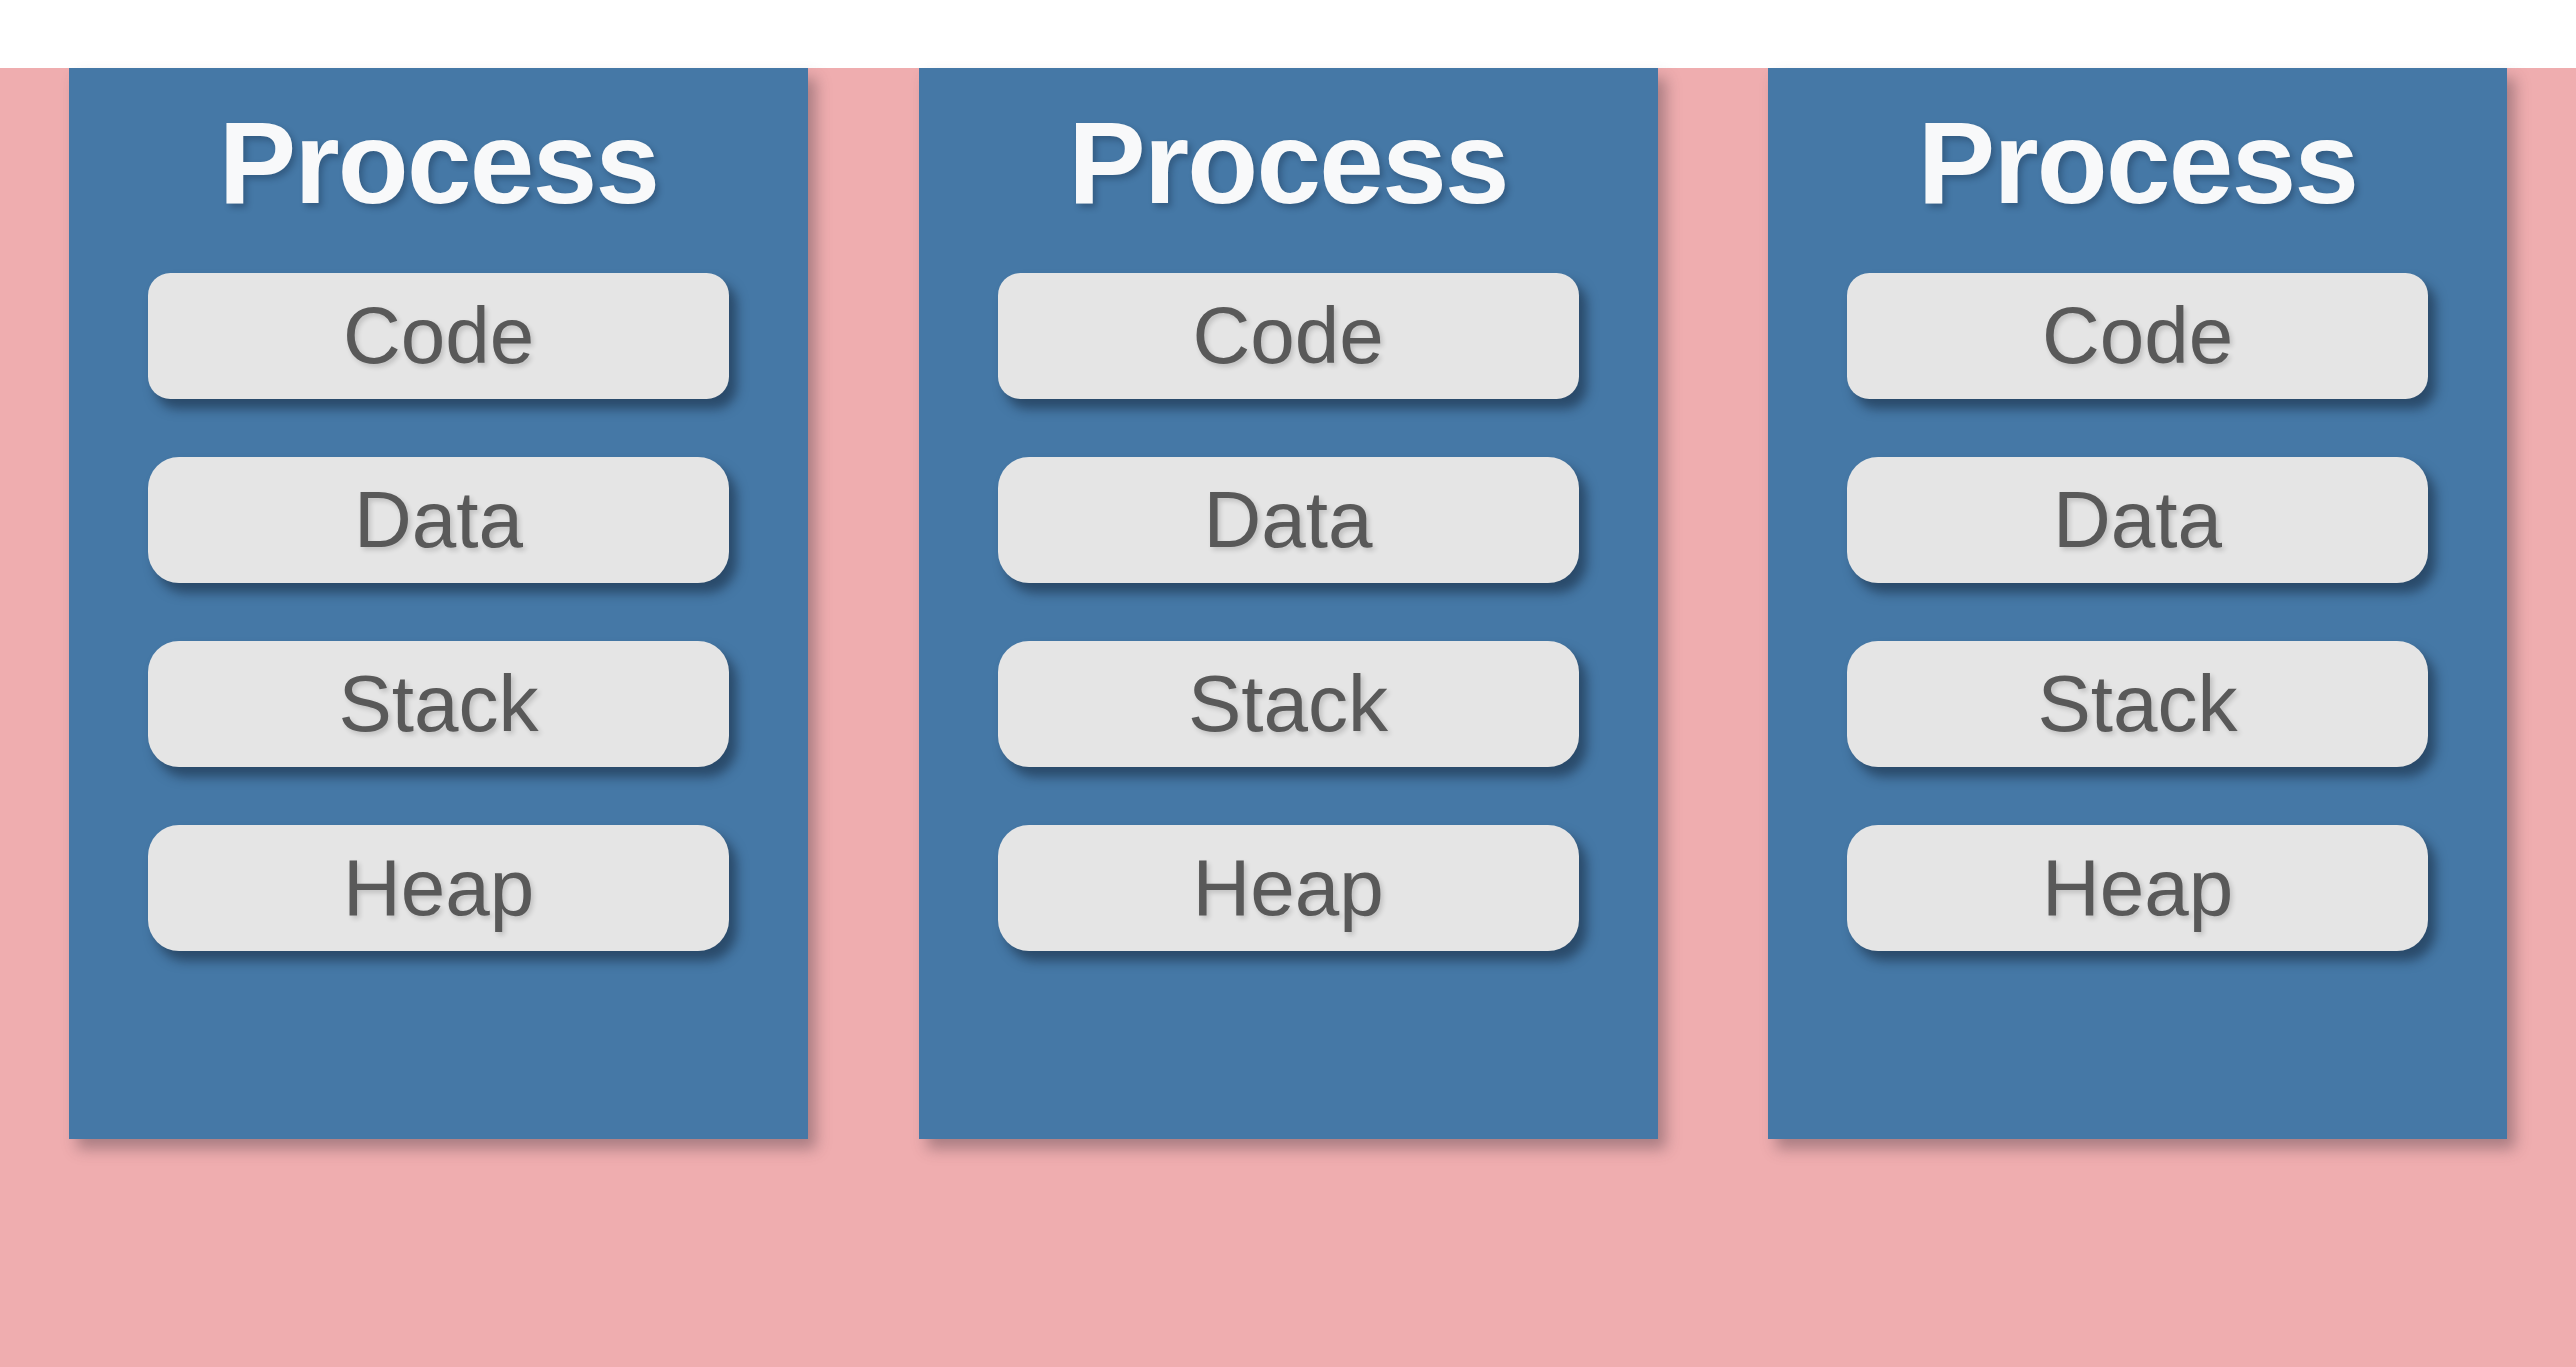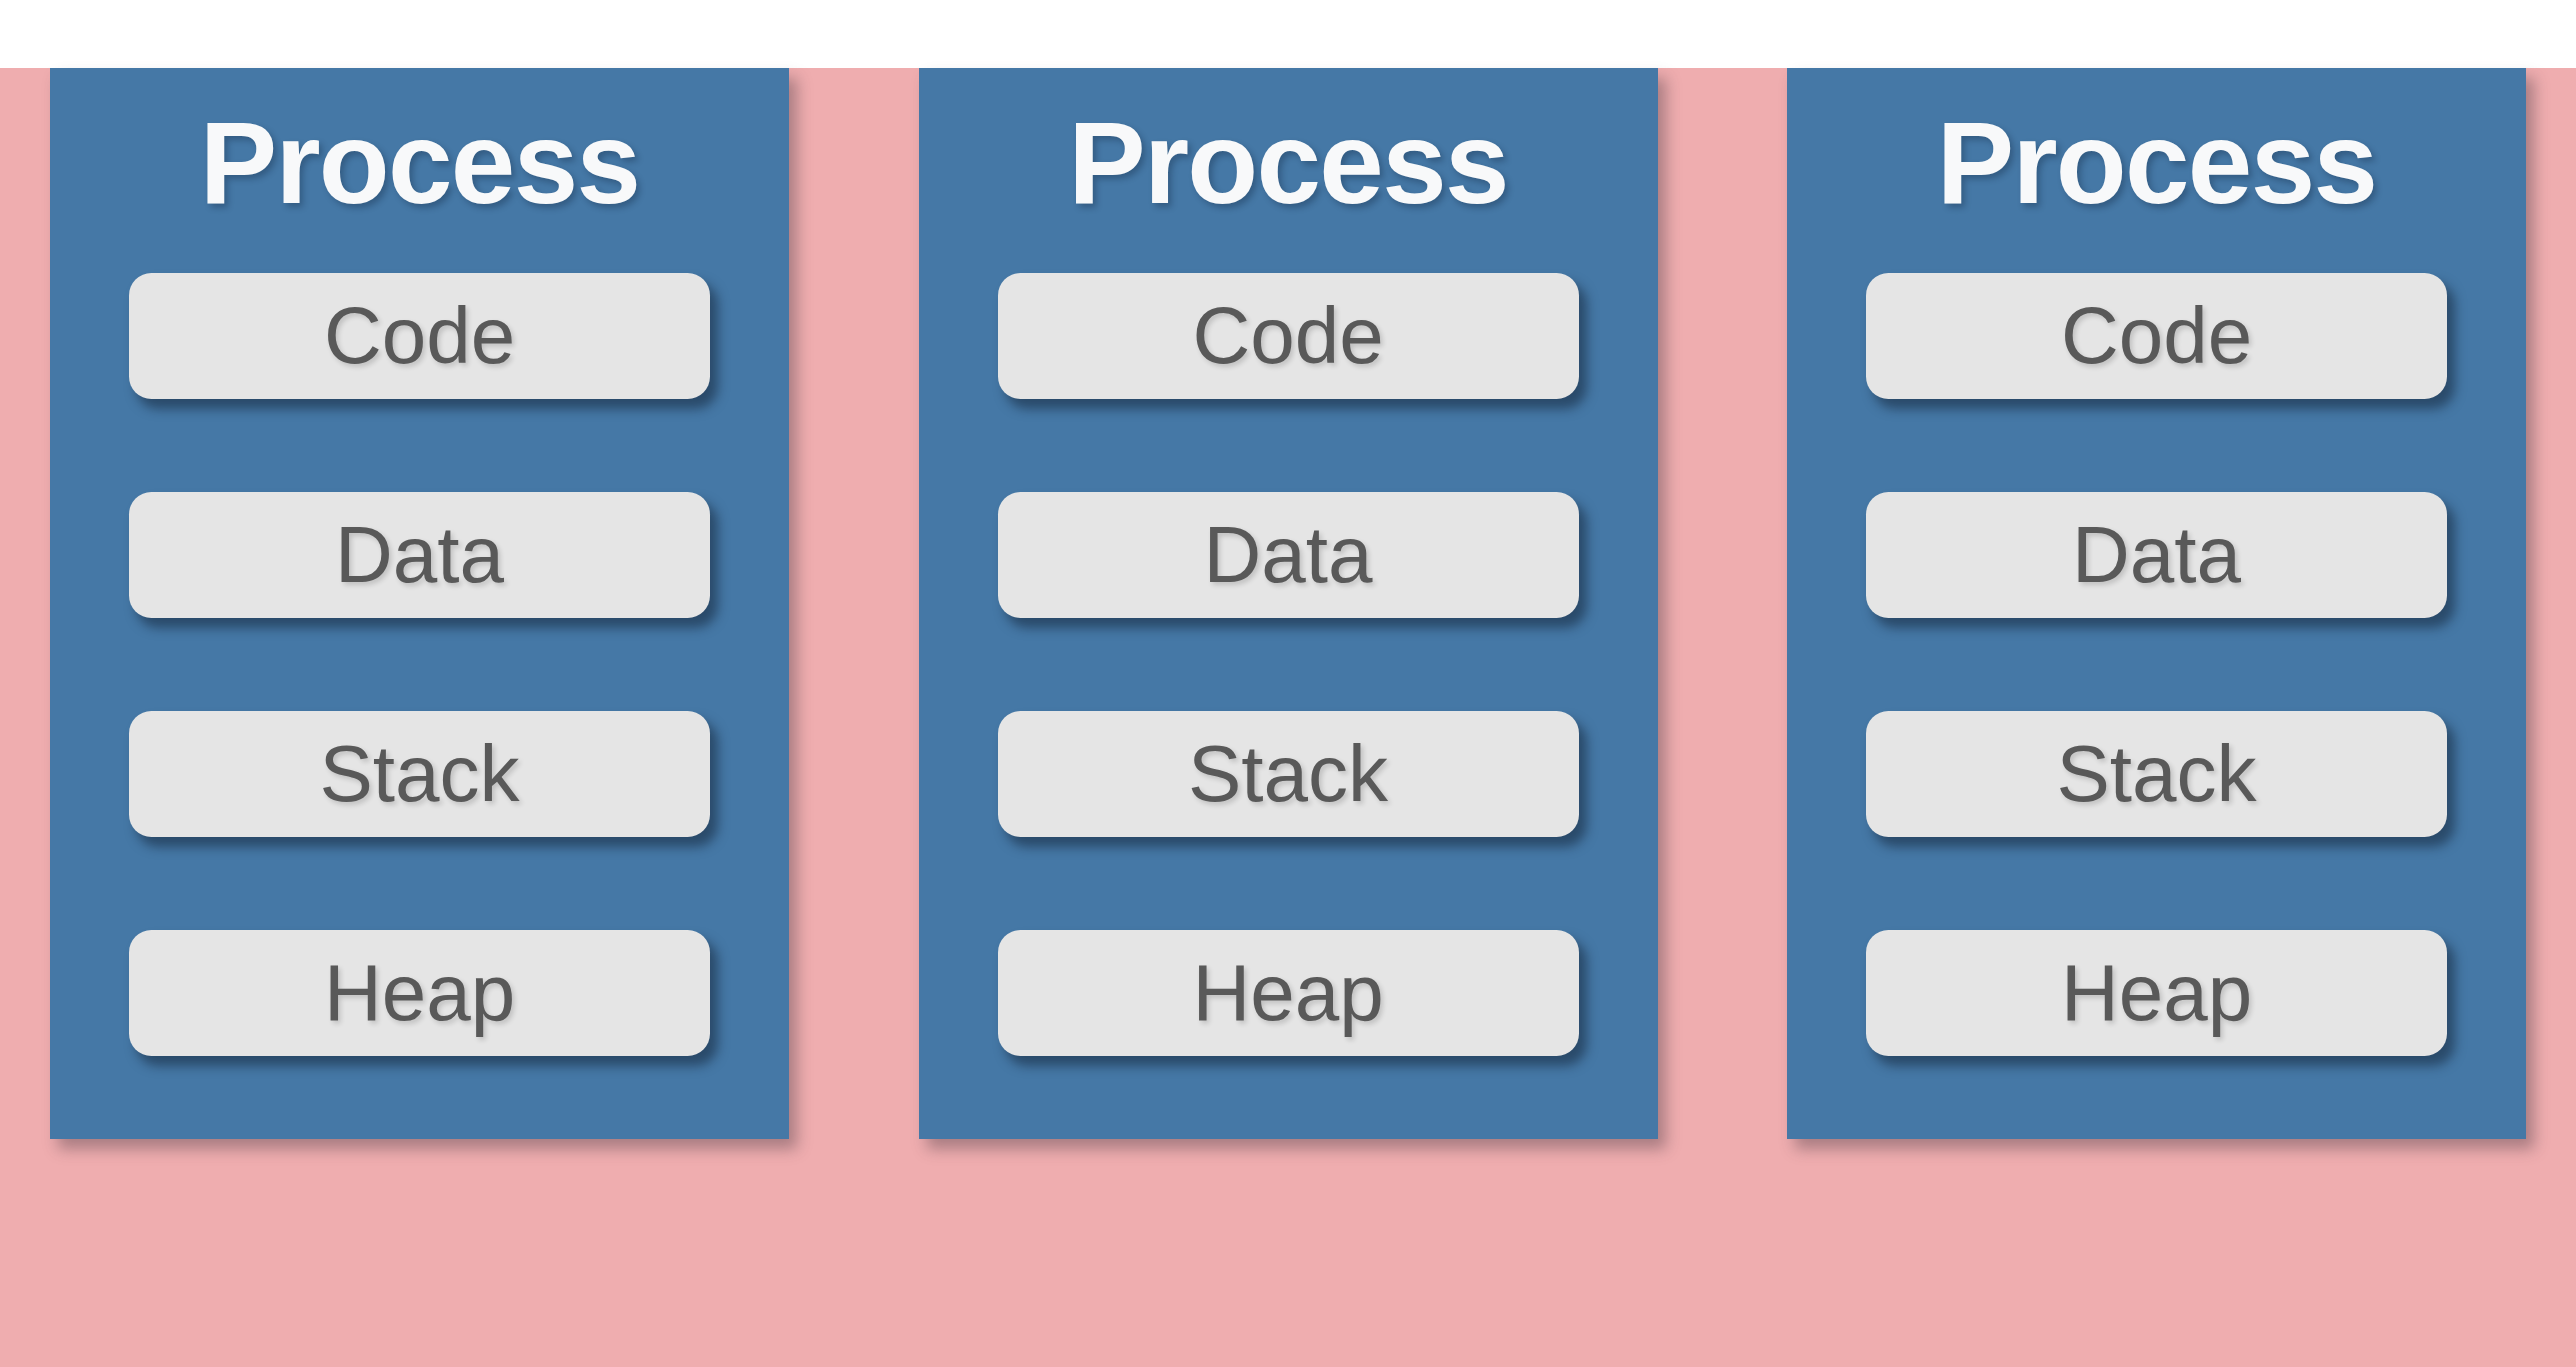--- a/index.html
+++ b/index.html
@@ -28,21 +28,21 @@
     text-align: center;
     color: #0C0C0C;
     text-shadow: 4.3px 5.2px 7.8px rgba(0,0,0,0.28);
   }
 
   .columns {
     margin-top: 68px;
     width: 100%;
     display: flex;
     justify-content: space-between;
-    padding: 0 50px;
+    padding: 0 69px;
   }
 
   .process {
     position: relative;
     width: 739px;
     height: 1071px;
     background: #4578A6;
     box-shadow: 7.8px 9.5px 13.8px rgba(70,55,65,0.40);
   }
 
@@ -69,21 +69,21 @@
     display: flex;
     align-items: center;
     justify-content: center;
     font-size: 80px;
     font-weight: 400;
     color: #595959;
     text-shadow: 2.6px 3.4px 5.2px rgba(0,0,0,0.16);
   }
 
   .segment.first { margin-top: 52px; }
-  .segment + .segment { margin-top: 93px; }
+  .segment + .segment { margin-top: 58px; border-radius: 31px; }
 </style>
 </head>
 <body>
 
 <div class="canvas">
 
 
   <div class="columns">
 
     <section class="process">

